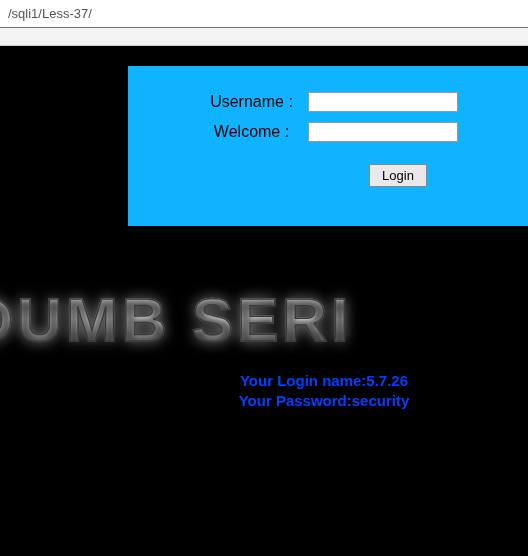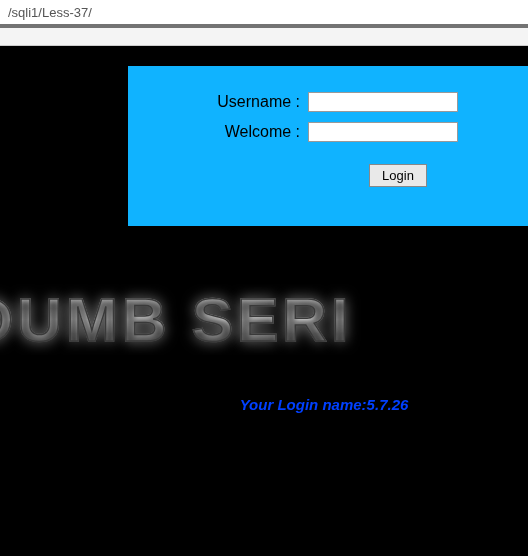--- a/index.html
+++ b/index.html
@@ -6,21 +6,21 @@
     body {
       font-family: Arial, sans-serif;
       background: #fff;
       width: 528px;
       height: 556px;
       overflow: hidden;
     }
     .address-bar {
       height: 28px;
       background: #fff;
-      border-bottom: 4px solid #737373;
+      border-bottom: 1px solid #737373;
       padding: 4px 8px;
       font-size: 13px;
       color: #555;
       display: flex;
       align-items: center;
     }
     .tab-strip {
       height: 18px;
       background: #f4f4f4;
       border-bottom: 1px solid #ccc;
@@ -59,21 +59,21 @@
       display: flex;
       align-items: center;
       justify-content: flex-start;
       margin-bottom: 10px;
       padding-left: 75px;
     }
     .form-label {
       color: #000;
       font-size: 16px;
       width: 105px;
-      text-align: right;
+      text-align: center;
       padding-right: 8px;
     }
     .form-input {
       width: 150px;
       height: 20px;
       border: 1px solid #999;
       background: #fff;
       padding: 1px 4px;
       font-size: 13px;
     }
@@ -104,24 +104,23 @@
       background: linear-gradient(180deg, #d8d8d8 0%, #6b6b6b 35%, #bdbdbd 50%, #585858 70%, #c7c7c7 100%);
       -webkit-background-clip: text;
       background-clip: text;
       -webkit-text-fill-color: transparent;
       -webkit-text-stroke: 1.5px #3a3a3a;
       text-shadow: 0 0 14px rgba(255,255,255,0.55), 0 3px 5px rgba(0,0,0,0.8);
       margin-left: -74px;
       display: inline-block;
     }
     .result-row {
-      margin-top: 40px;
+      margin-top: 16px;
       text-align: center;
       padding-left: 120px;
-      font-style: italic;
     }
     .result-line {
       color: #0040ff;
       font-size: 15px;
       font-weight: bold;
       line-height: 1.3;
     }
   </style>
 </head>
 <body>
@@ -147,15 +146,16 @@
       <button class="submit-btn">Login</button>
     </div>
   </div>
 
   <div class="banner-row">
     <span class="banner-text">I DUMB SERI</span>
   </div>
 
   <div class="result-row">
     <div class="result-line">Your Login name:5.7.26</div>
+    <div class="result-line">Your Password:security</div>
   </div>
 
 </div>
 
 </body></html>

